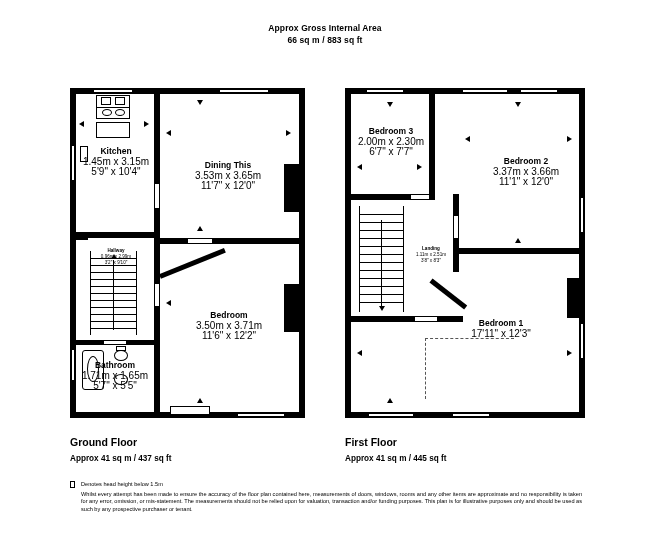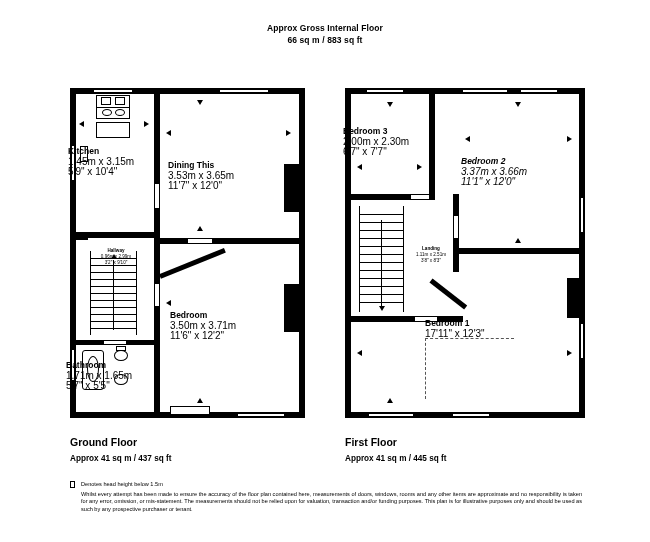--- a/index.html
+++ b/index.html
@@ -42,21 +42,21 @@
     position: absolute;
     background: #000000;
   }
   .room-fill {
     position: absolute;
     background: #ffffff;
   }
   
   .room-label {
     position: absolute;
-    text-align: left;
+    text-align: center;
     font-size: 8px;
     line-height: 10.5px;
     white-space: nowrap;
   }
   .room-label .name {
     font-weight: bold;
     font-size: 8.5px;
     display: block;
   }
   .room-label .dims {
@@ -169,21 +169,21 @@
     padding-left: 11px;
     text-align: justify;
   }
 </style>
 </head>
 <body>
 
 <div class="page">
 
   <div class="header">
-    <div>Approx Gross Internal Floor</div>
+    <div>Approx Gross Internal Area</div>
     <div>66 sq m / 883 sq ft</div>
   </div>
 
   <div class="plan" id="ground-plan">
 
     <div class="wall" style="left:0; top:0; width:235px; height:6px;"></div>
     <div class="wall" style="left:0; top:0; width:6px; height:330px;"></div>
     <div class="wall" style="left:0; top:324px; width:235px; height:6px;"></div>
     <div class="wall" style="left:229px; top:0; width:6px; height:330px;"></div>
 
@@ -354,21 +354,21 @@
     <div class="arrow left" style="left:12px; top:262px;"></div>
     <div class="arrow right" style="left:222px; top:262px;"></div>
     <div class="arrow up" style="left:42px; top:310px;"></div>
 
     <div class="room-label" style="left:-2px; top:38px; width:96px;">
       <span class="name">Bedroom 3</span>
       <span class="dims">2.00m x 2.30m</span>
       <span class="dims">6'7" x 7'7"</span>
     </div>
 
-    <div class="room-label" style="left:116px; top:68px; width:116px;font-style:italic;">
+    <div class="room-label" style="left:123px; top:68px; width:116px;">
       <span class="name">Bedroom 2</span>
       <span class="dims">3.37m x 3.66m</span>
       <span class="dims">11'1" x 12'0"</span>
     </div>
 
     <div class="room-label" style="left:80px; top:230px; width:152px;">
       <span class="name">Bedroom 1</span>
       <span class="dims">17'11" x 12'3"</span>
     </div>
 

